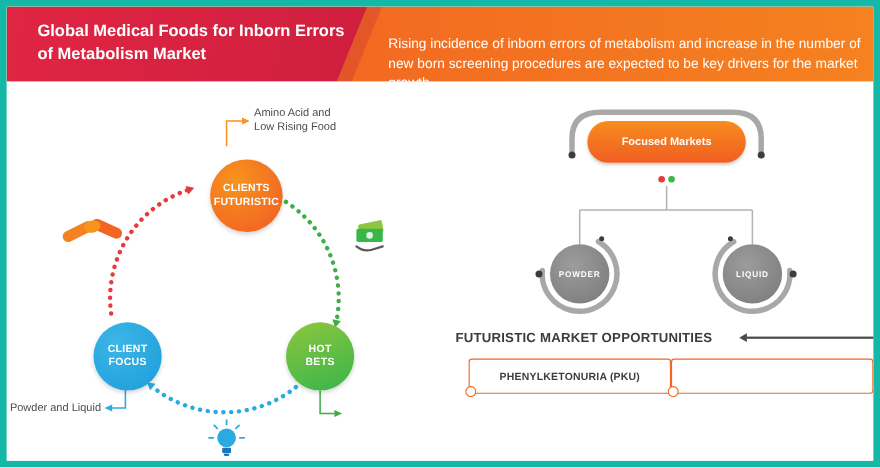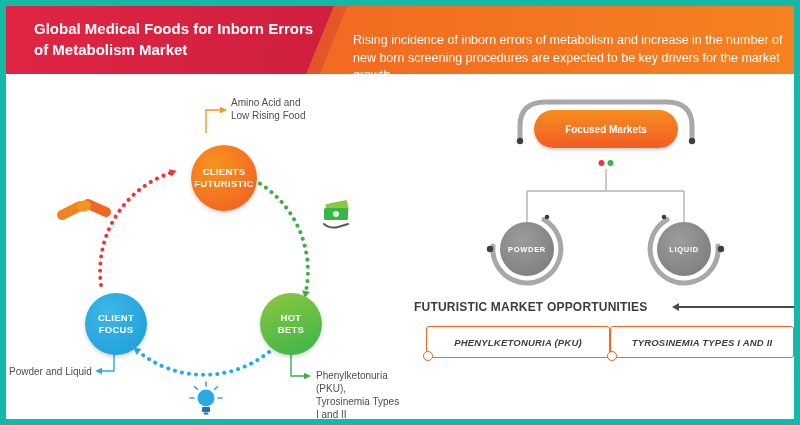--- a/index.html
+++ b/index.html
@@ -51,21 +51,21 @@
   .gcircle-powder{left:94px;top:141px;}
   .gcircle-liquid{left:251px;top:141px;}
   
   .opps{position:absolute;left:400px;top:294px;width:394px;}
   .opps-head{display:flex;align-items:center;gap:24px;padding-left:8px;}
   .opps-title{font-size:12px;font-weight:bold;color:#3c3c3c;letter-spacing:.2px;white-space:nowrap;}
   .opps-arrowline{flex:1;display:flex;align-items:center;}
   .arrow-left-head{width:0;height:0;border-top:4px solid transparent;
     border-bottom:4px solid transparent;border-right:7px solid #4a4a4a;}
   .opps-line{flex:1;height:1.5px;background:#4a4a4a;}
-  .opps-boxes{display:flex;margin:12px 6px 0 20px;font-style:italic;}
+  .opps-boxes{display:flex;margin:12px 6px 0 20px;}
   .opp-box{position:relative;flex:1;height:30px;border:1px solid #f26522;border-radius:3px;
     background:#fff;display:flex;align-items:center;justify-content:center;
     font-size:9.5px;font-weight:bold;color:#3d3d3d;letter-spacing:.2px;text-align:center;}
   .box-ring{position:absolute;left:-4px;bottom:-4px;width:8px;height:8px;
     border:1.5px solid #f26522;border-radius:50%;background:#fff;}
 </style>
 </head>
 <body>
 
 <div class="stage">
@@ -132,25 +132,20 @@
     <div class="bubble bubble-green">
       <span>HOT</span>
       <span>BETS</span>
     </div>
 
     <div class="anno anno-top">
       <div>Amino Acid and</div>
       <div>Low Rising Food</div>
     </div>
     <div class="anno anno-left">Powder and Liquid</div>
-    <div class="anno anno-right">
-      <div>Phenylketonuria (PKU),</div>
-      <div>Tyrosinemia Types</div>
-      <div>I and II</div>
-    </div>
   </div>
 
   <div class="tree-panel">
     <svg width="400" height="228" viewBox="0 0 400 228">
 
       <path d="M 114 56 L 114 45 Q 114 21 140 21 L 260 21 Q 286 21 286 45 L 286 56" stroke="#a8a8a8" stroke-width="5" fill="none" stroke-linecap="round"></path>
       <circle cx="114" cy="60" r="3.2" fill="#3d3d3d"></circle>
       <circle cx="286" cy="60" r="3.2" fill="#3d3d3d"></circle>
 
       <circle cx="195.5" cy="82" r="3" fill="#e8393c"></circle>
@@ -179,19 +174,18 @@
         <span class="arrow-left-head"></span>
         <span class="opps-line"></span>
       </div>
     </div>
     <div class="opps-boxes">
       <div class="opp-box">
         <span>PHENYLKETONURIA (PKU)</span>
         <span class="box-ring"></span>
       </div>
       <div class="opp-box">
-        <span>TYROSINEMIA TYPES I AND II</span>
         <span class="box-ring"></span>
       </div>
     </div>
   </div>
 
 </div>
 
 </body></html>

